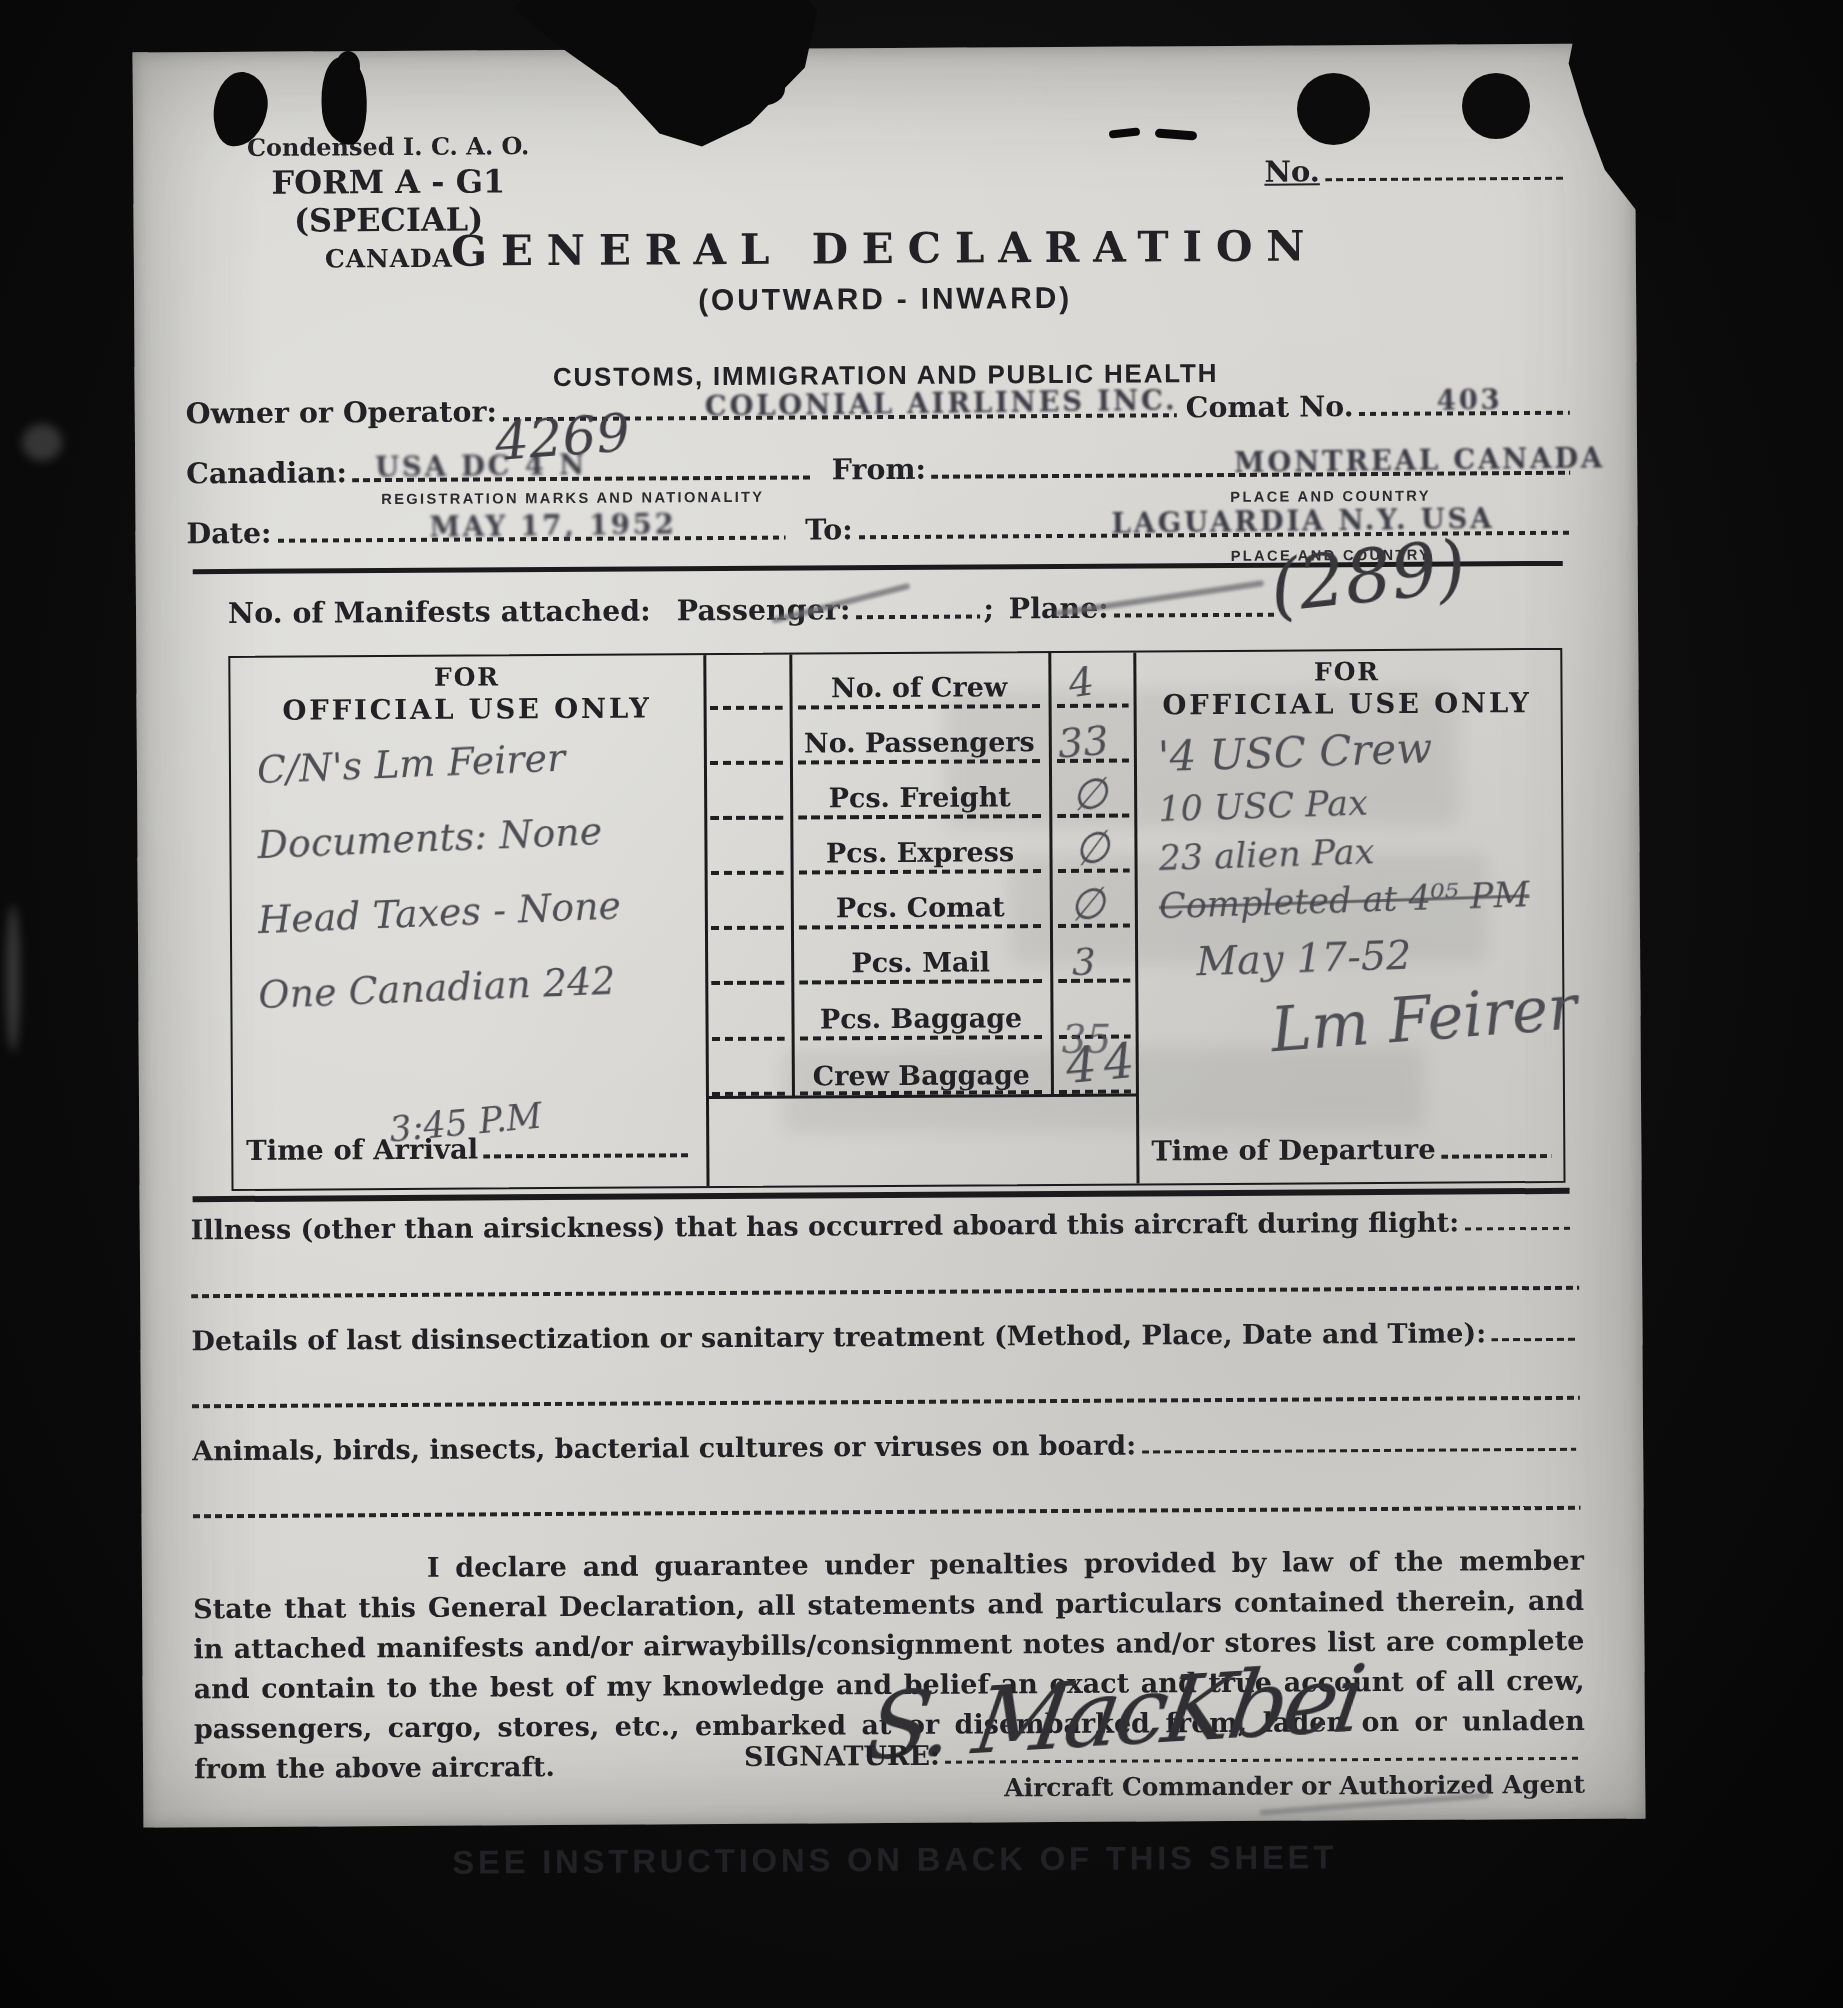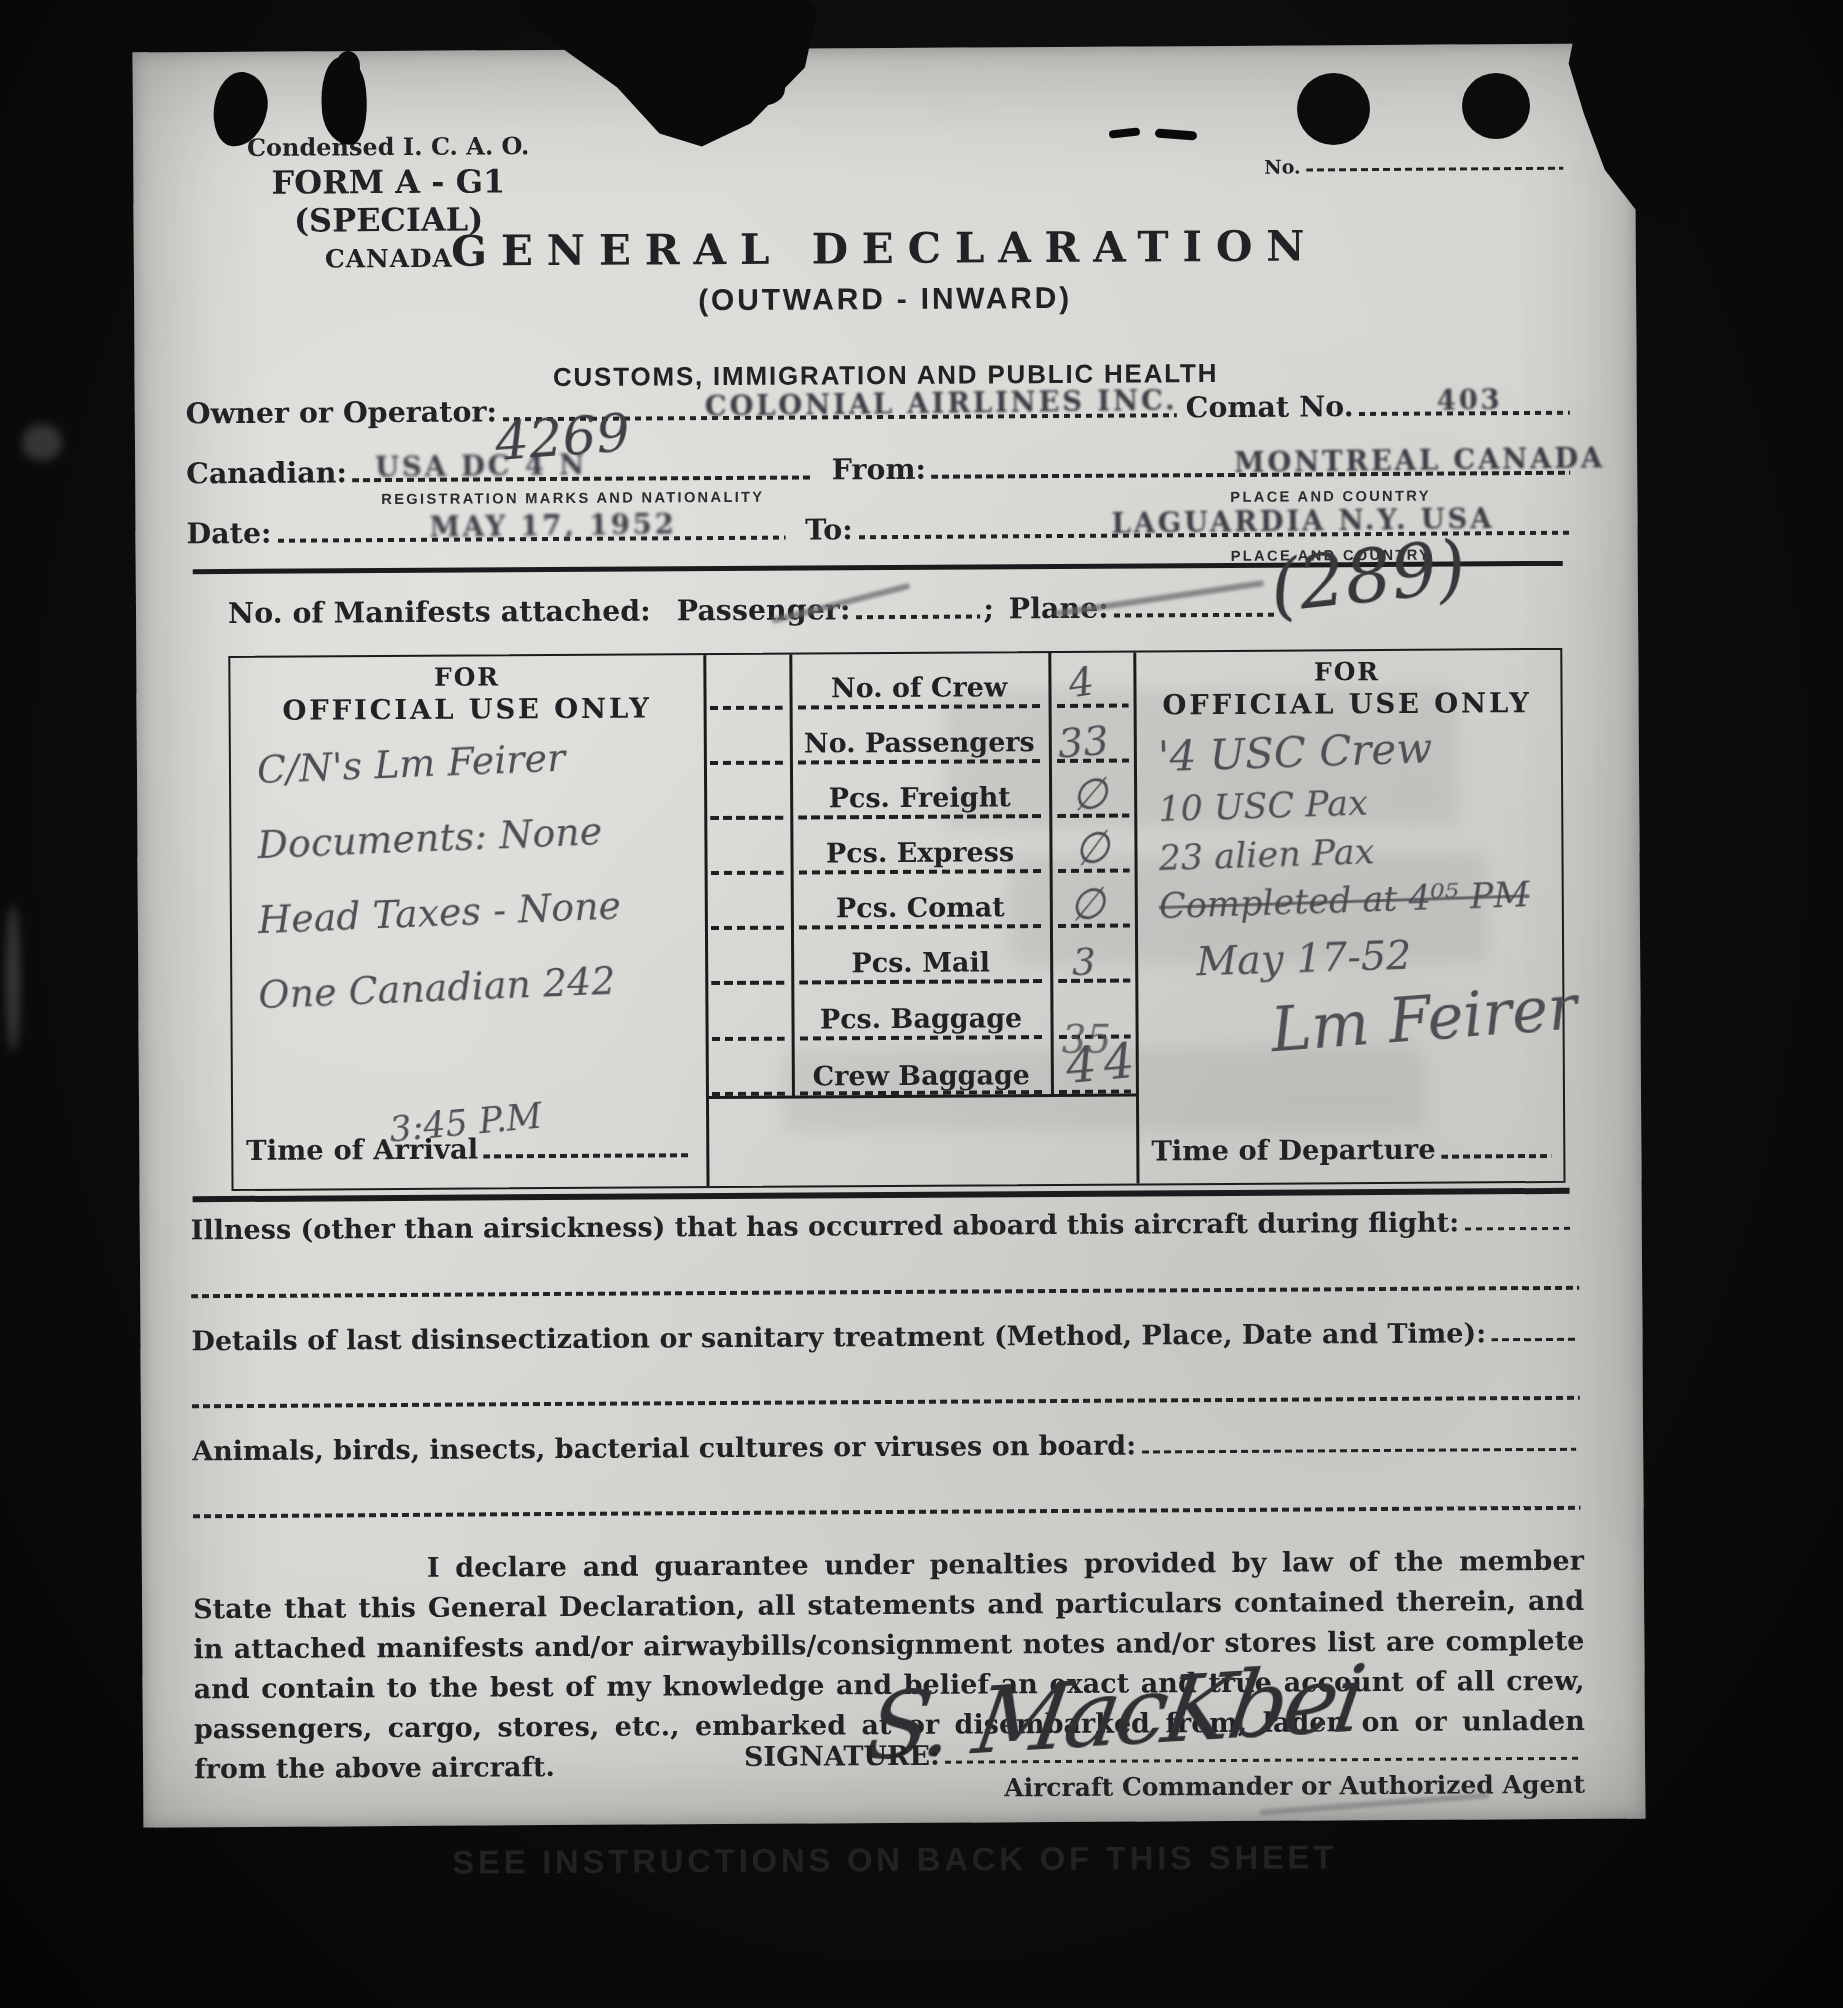--- a/index.html
+++ b/index.html
@@ -66,21 +66,21 @@
   <div class="bleed" style="left:872px;top:808px;width:478px;height:110px;"></div>
   <div class="bleed" style="left:643px;top:1001px;width:643px;height:83px;"></div>
 
   <div class="abs" style="left:44px;top:81px;width:422px;text-align:center;">
     <div class="serifb" style="font-size:24px;">Condensed I. C. A. O.</div>
     <div class="serifb" style="font-size:32px;margin-top:1.8px;">FORM A - G1 (SPECIAL)</div>
     <div class="serifb" style="font-size:25px;margin-top:5.5px;letter-spacing:0.9px;">CANADA</div>
   </div>
 
   <div class="row abs" style="left:1131px;top:112px;width:303px;">
-    <span class="lbl serifb" style="font-size:19px;">No.</span>
+    <span class="lbl serifb" style="font-size:29px;text-decoration:underline;">No.</span>
     <span class="dots"></span>
   </div>
 
   <div class="abs" style="left:0;top:176px;width:100%;text-align:center;">
     <div class="serifb" style="font-size:42px;letter-spacing:13.8px;">GENERAL DECLARATION</div>
     <div class="sansb" style="font-size:30px;letter-spacing:2.8px;margin-top:9.2px;">(OUTWARD - INWARD)</div>
     <div class="sansb" style="font-size:26px;letter-spacing:1.8px;margin-top:44px;">CUSTOMS, IMMIGRATION AND PUBLIC HEALTH</div>
   </div>
 
   <div class="row abs" style="left:51px;top:347px;width:1388px;">

